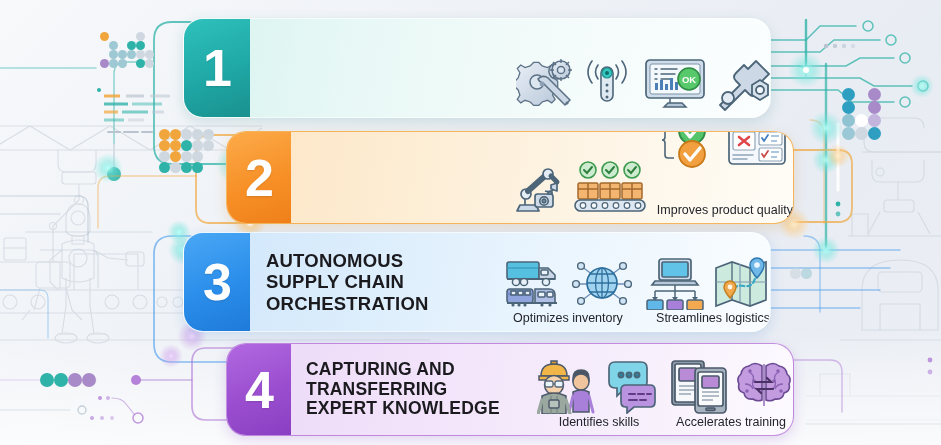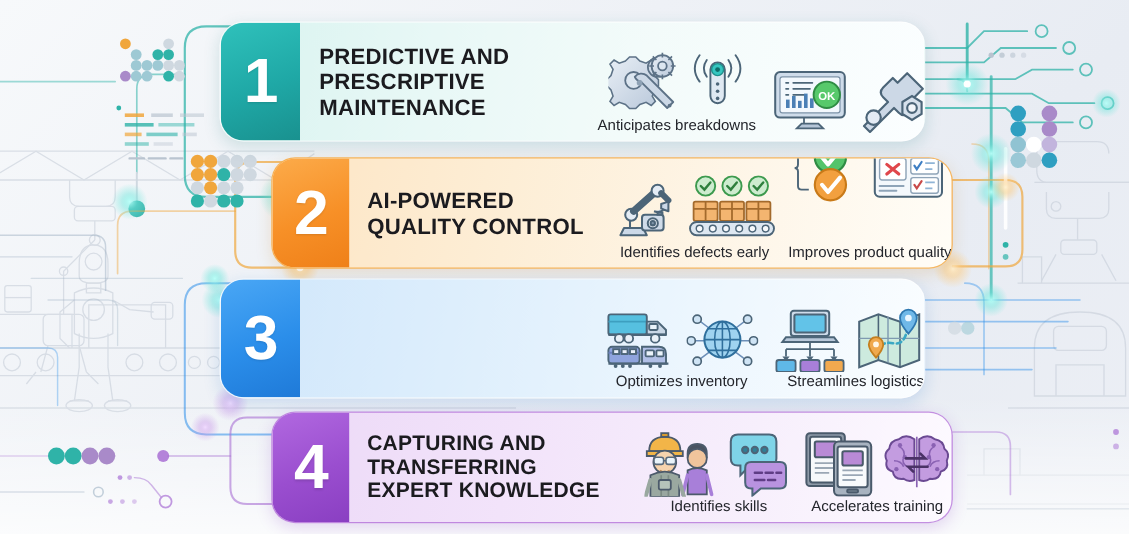--- a/index.html
+++ b/index.html
@@ -414,23 +414,20 @@
   </div>
 
   <div class="dotgrid" style="left:790px; top:268px; grid-template-columns:repeat(2,11px); grid-auto-rows:11px;">
     <i style="background:#cfd8e0;opacity:.7"></i>
       <i style="background:#9ec9d4;opacity:.6"></i>
   </div>
 
   <div class="card" id="card1">
     <div class="badge">1</div>
     <div class="body">
-      <div class="title" style="font-size:18.5px; margin-left:16px; width:180px;">PREDICTIVE AND
-PRESCRIPTIVE
-MAINTENANCE</div>
       <div class="iconzone">
 
         <div class="icluster">
           <div class="icrow">
 
             <svg class="icon" width="62" height="54" viewBox="0 0 62 54">
               <defs>
                   <linearGradient id="mgA" x1="0" y1="0" x2="1" y2="1">
                 <stop offset="0" stop-color="#e9eff6"></stop>
                     <stop offset="1" stop-color="#b9c8da"></stop>
@@ -465,21 +462,20 @@
               <rect x="17" y="10" width="12" height="34" rx="6" fill="#dfe9f2" stroke="#4c6578" stroke-width="1.6"></rect>
               <circle cx="23" cy="16" r="5" fill="#35c6c0" stroke="#1f8f8b" stroke-width="1.2"></circle>
               <circle cx="23" cy="16" r="2" fill="#0f6d6a"></circle>
               <g fill="#4c6578">
                 <circle cx="23" cy="28" r="1.5"></circle>
                   <circle cx="23" cy="34" r="1.5"></circle>
                   <circle cx="23" cy="40" r="1.5"></circle>
               </g>
             </svg>
           </div>
-          <div class="iccap">Anticipates breakdowns</div>
         </div>
 
         <div class="icluster" style="margin-left:12px;">
           <div class="icrow">
 
             <svg class="icon" width="66" height="54" viewBox="0 0 66 54">
               <rect x="4" y="3" width="58" height="38" rx="4" fill="#cfdcea" stroke="#4c6578" stroke-width="1.7"></rect>
               <rect x="8" y="7" width="50" height="30" rx="2" fill="#f3f8fd" stroke="#7d93a8" stroke-width="1"></rect>
               <g stroke="#4c6578" stroke-width="1.4" stroke-linecap="round">
                 <path d="M13 12 h2 M19 12 h16 M13 17 h2 M19 17 h14 M13 22 h2 M19 22 h10"></path>
@@ -508,22 +504,20 @@
             </svg>
           </div>
         </div>
       </div>
     </div>
   </div>
 
   <div class="card" id="card2">
     <div class="badge">2</div>
     <div class="body">
-      <div class="title" style="font-size:18.5px; margin-left:15px; width:185px;">AI-POWERED
-QUALITY CONTROL</div>
       <div class="iconzone">
 
         <div class="icluster">
           <div class="icrow">
 
             <svg class="icon" width="56" height="56" viewBox="0 0 56 56">
               <g stroke="#4c6578" stroke-width="1.7" fill="#ccd9e8" stroke-linejoin="round">
                 <path d="M6 50 h22 l-3-6 H9z"></path>
                 <path d="M14 44 v-8"></path>
                 <circle cx="15" cy="33" r="5" fill="#e4ecf5"></circle>
@@ -562,21 +556,20 @@
               <g fill="#f6f9fc" stroke="#4c6578" stroke-width="1.2">
                 <circle cx="10" cy="44.5" r="2.8"></circle>
                   <circle cx="21" cy="44.5" r="2.8"></circle>
                 <circle cx="32" cy="44.5" r="2.8"></circle>
                   <circle cx="43" cy="44.5" r="2.8"></circle>
                 <circle cx="54" cy="44.5" r="2.8"></circle>
                   <circle cx="65" cy="44.5" r="2.8"></circle>
               </g>
             </svg>
           </div>
-          <div class="iccap">Identifies defects early</div>
         </div>
 
         <div class="icluster" style="margin-left:10px;gap:32px;">
           <div class="icrow">
 
             <svg class="icon" width="58" height="56" viewBox="0 0 58 56">
               <path d="M12 8 H6 q-3 0-3 3 v12 q0 3-3 3 q3 0 3 3 v12 q0 3 3 3 h6" fill="none" stroke="#4c6578" stroke-width="1.6"></path>
               <circle cx="30" cy="17" r="13" fill="#54c46b" stroke="#2f8c44" stroke-width="1.8"></circle>
               <path d="M23 17 l5 6 10 -12" fill="none" stroke="#ffffff" stroke-width="3.4" stroke-linecap="round" stroke-linejoin="round"></path>
               <circle cx="30" cy="40" r="13" fill="#f2a03f" stroke="#c97a18" stroke-width="1.8"></circle>
@@ -611,20 +604,23 @@
           </div>
           <div class="iccap">Improves product quality</div>
         </div>
       </div>
     </div>
   </div>
 
   <div class="card" id="card3">
     <div class="badge">3</div>
     <div class="body">
+      <div class="title" style="font-size:18.5px; margin-left:16px; width:186px;">AUTONOMOUS
+SUPPLY CHAIN
+ORCHESTRATION</div>
       <div class="iconzone">
 
         <div class="icluster">
           <div class="icrow">
 
             <svg class="icon" width="62" height="54" viewBox="0 0 62 54">
               <g stroke="#4c6578" stroke-width="1.6">
                 <rect x="3" y="6" width="32" height="17" rx="2" fill="#56c0e0"></rect>
                 <path d="M3 12 h32" stroke="#3d9fc0"></path>
                 <path d="M35 12 h9 l7 7 v4 H35z" fill="#c9d7e6"></path>

